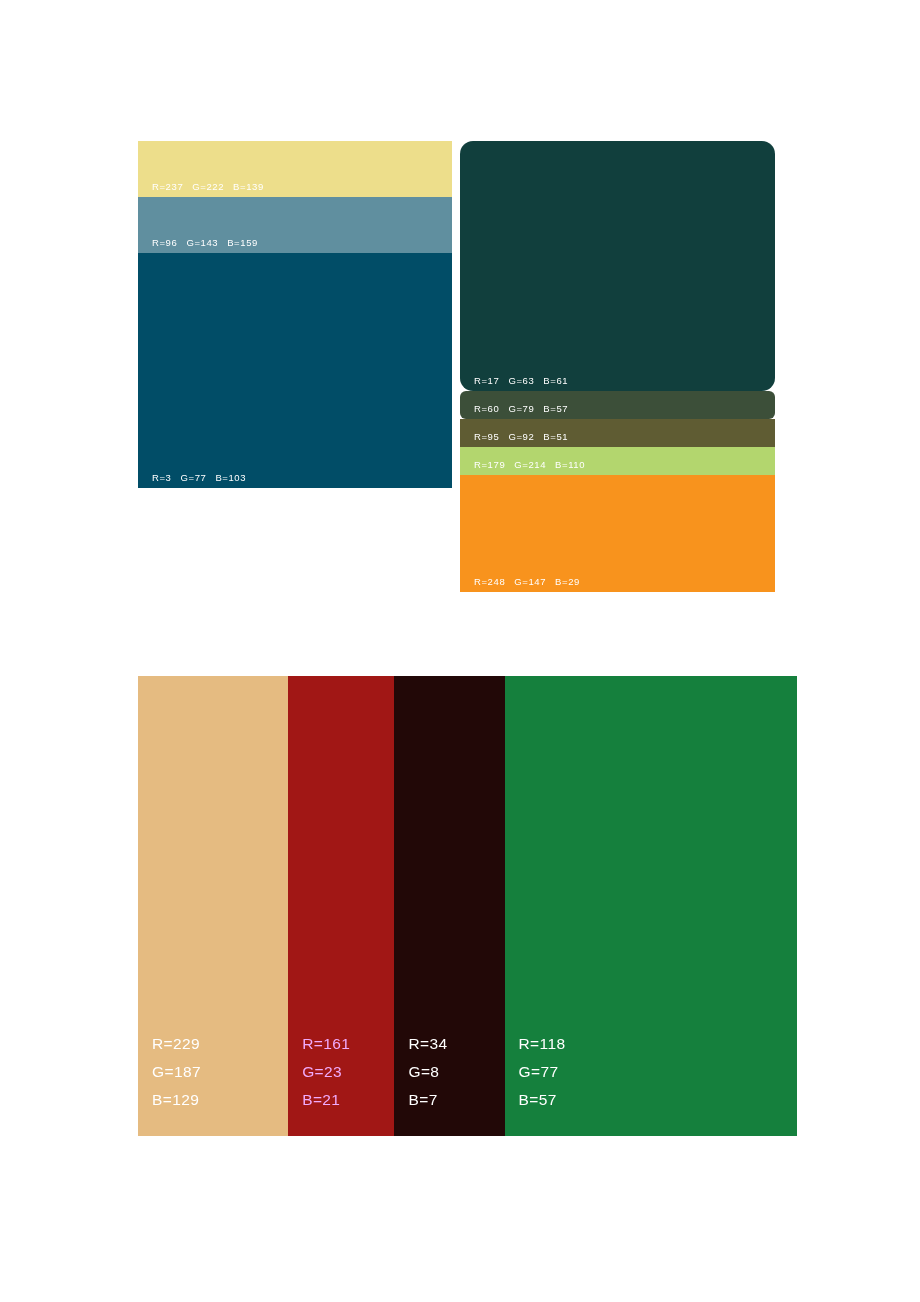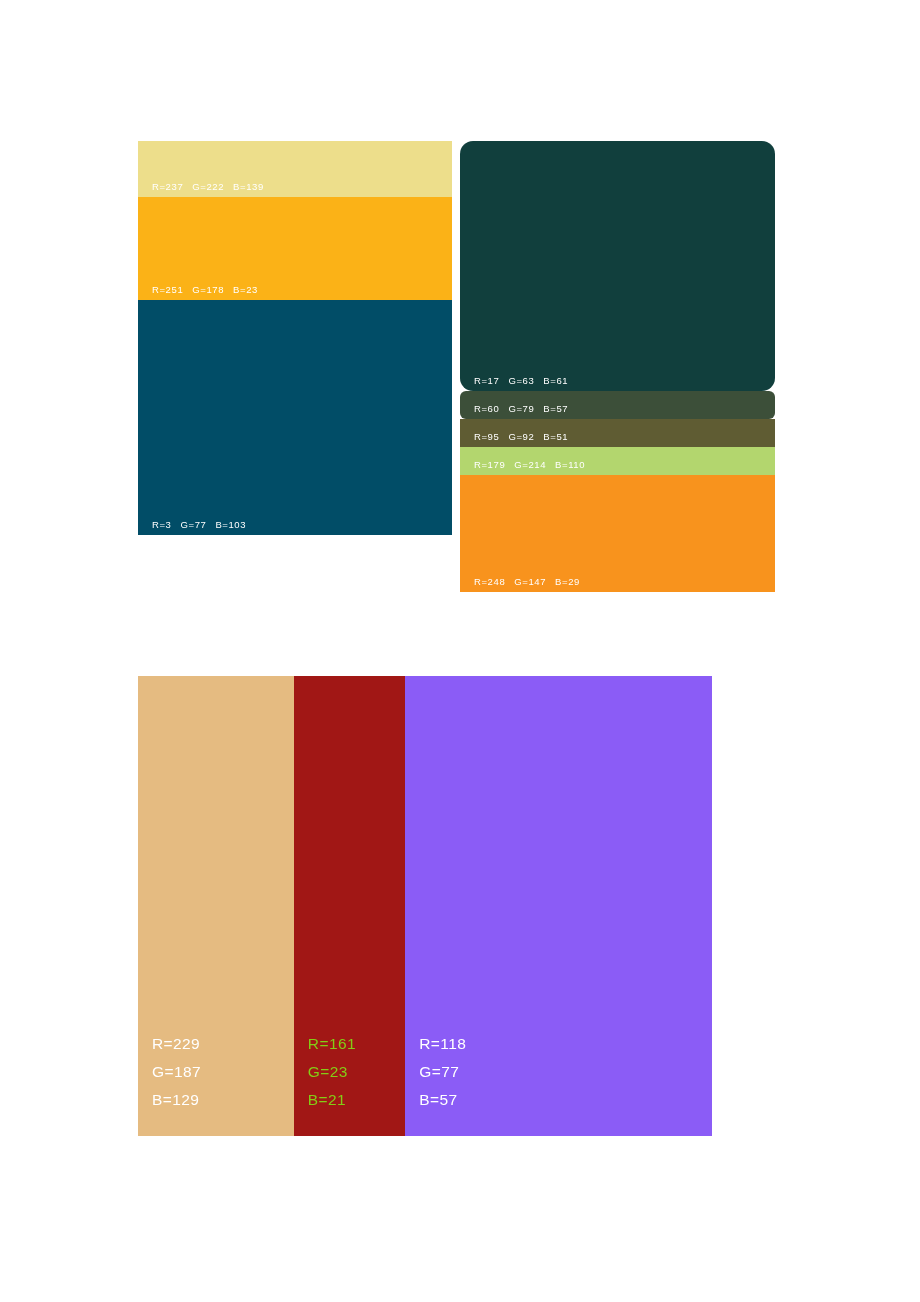--- a/index.html
+++ b/index.html
@@ -91,26 +91,26 @@
 <body>
 
 <div class="palette-board" id="palette-top-left">
 
   <div class="swatch" style="background-color: rgb(237, 222, 139); height: 12.4%;">
     <span class="swatch-label" style="color: rgb(255, 255, 255);">
       <span class="chan">R=237</span><span class="chan">G=222</span><span class="chan">B=139</span>
     </span>
   </div>
 
-  <div class="swatch" style="background-color: rgb(251, 178, 23); height: 22.9%;">
+
+  <div class="swatch" style="background-color: rgb(96, 143, 159); height: 12.5%;">
     <span class="swatch-label" style="color: rgb(255, 255, 255);">
-      <span class="chan">R=251</span><span class="chan">G=178</span><span class="chan">B=23</span>
+      <span class="chan">R=96</span><span class="chan">G=143</span><span class="chan">B=159</span>
     </span>
   </div>
-
 
   <div class="swatch" style="background-color: rgb(1, 77, 103); height: 52.2%;">
     <span class="swatch-label" style="color: rgb(255, 255, 255);">
       <span class="chan">R=3</span><span class="chan">G=77</span><span class="chan">B=103</span>
     </span>
   </div>
 </div>
 
 <div class="palette-board" id="palette-top-right">
 
@@ -149,28 +149,35 @@
 
   <div class="column" style="background-color: rgb(229, 187, 129); width: 19.1%; padding-left: 30px;">
     <span class="column-label" style="color: rgb(255, 255, 255);">
       <span class="chan">R=229</span>
       <span class="chan">G=187</span>
       <span class="chan">B=129</span>
     </span>
   </div>
 
   <div class="column" style="background-color: rgb(161, 23, 21); width: 16.9%;">
-    <span class="column-label" style="color: #84cc16;">
+    <span class="column-label" style="color: #f0abfc;">
       <span class="chan">R=161</span>
       <span class="chan">G=23</span>
       <span class="chan">B=21</span>
     </span>
   </div>
 
+  <div class="column" style="background-color: rgb(34, 8, 7); width: 17.5%;">
+    <span class="column-label" style="color: rgb(255, 255, 255);">
+      <span class="chan">R=34</span>
+      <span class="chan">G=8</span>
+      <span class="chan">B=7</span>
+    </span>
+  </div>
 
-  <div class="column" style="background-color: #8b5cf6; width: 46.5%;">
+  <div class="column" style="background-color: #15803d; width: 46.5%;">
     <span class="column-label" style="color: rgb(255, 255, 255);">
       <span class="chan">R=118</span>
       <span class="chan">G=77</span>
       <span class="chan">B=57</span>
     </span>
   </div>
 </div>
 
 </body></html>

